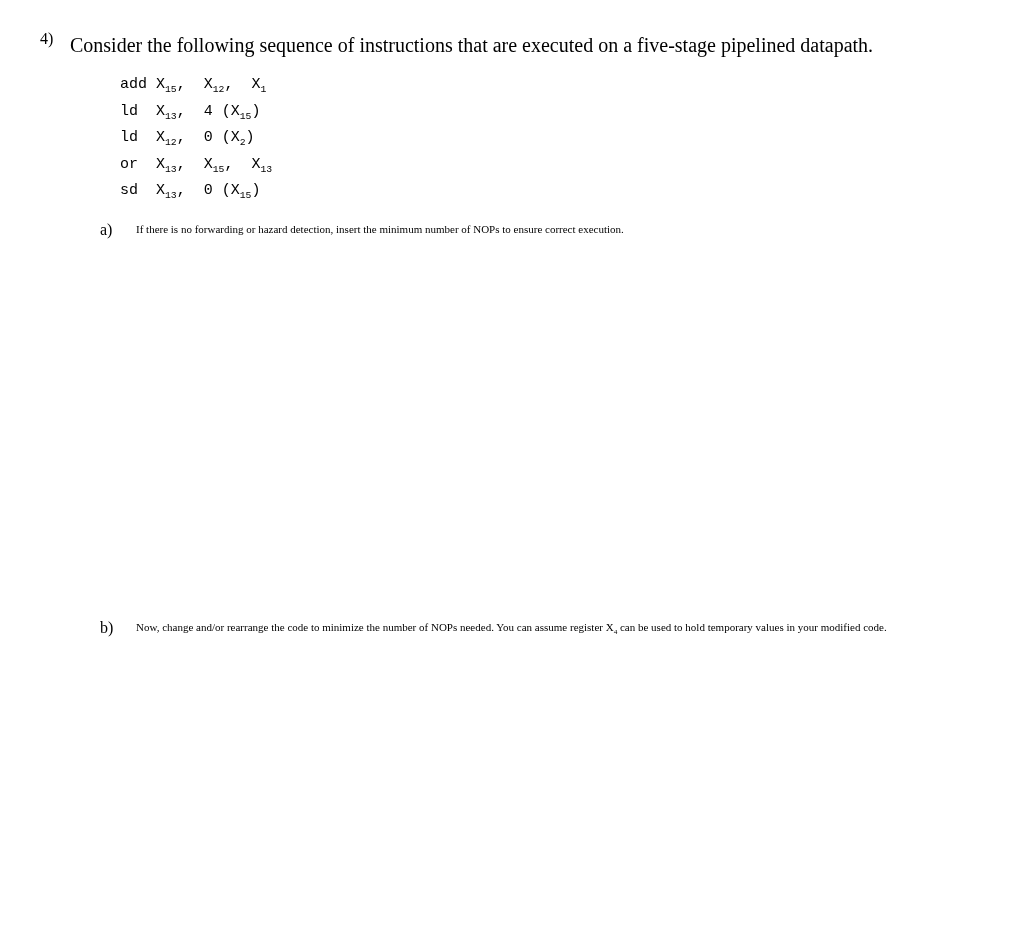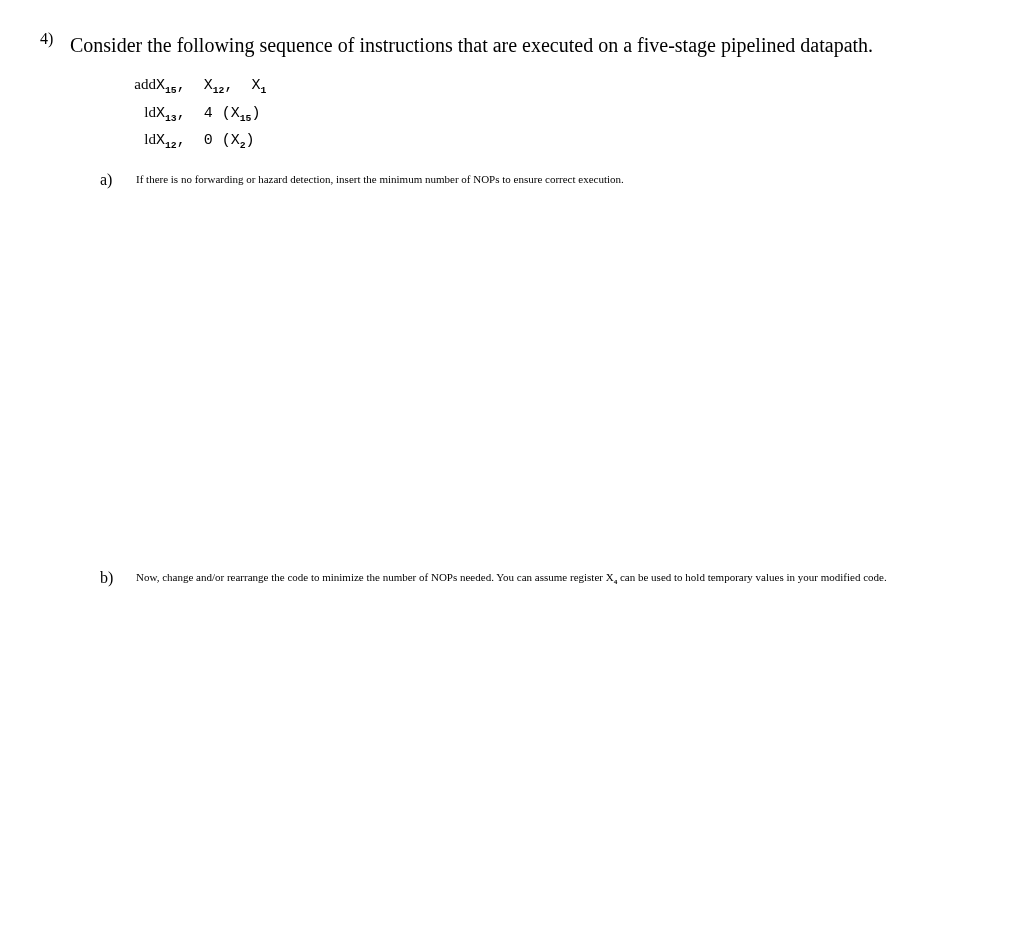--- a/index.html
+++ b/index.html
@@ -50,32 +50,30 @@
 
     .instr-line {
       display: flex;
       align-items: baseline;
       gap: 0;
     }
 
     .instr-mnemonic {
       display: inline-block;
       width: 36px;
-      font-family: Liberation Serif, serif;
-      text-align: right;
+      font-family: Liberation Mono, monospace;
     }
 
     .instr-operands {
       font-family: "Courier New", Courier, monospace;
     }
 
     sub {
       font-size: 0.65em;
       vertical-align: sub;
-      font-weight: bold;
     }
 
     .sub-questions {
       margin-left: 60px;
       margin-top: 14px;
     }
 
     .sub-question {
       display: flex;
       align-items: flex-start;
@@ -118,21 +116,29 @@
     <div class="instr-line">
       <span class="instr-mnemonic">ld</span>
       <span class="instr-operands">X<sub>13</sub>,&nbsp; 4 (X<sub>15</sub>)</span>
     </div>
 
     <div class="instr-line">
       <span class="instr-mnemonic">ld</span>
       <span class="instr-operands">X<sub>12</sub>,&nbsp; 0 (X<sub>2</sub>)</span>
     </div>
 
+    <div class="instr-line">
+      <span class="instr-mnemonic">or</span>
+      <span class="instr-operands">X<sub>13</sub>,&nbsp; X<sub>15</sub>,&nbsp; X<sub>13</sub></span>
+    </div>
 
+    <div class="instr-line">
+      <span class="instr-mnemonic">sd</span>
+      <span class="instr-operands">X<sub>13</sub>,&nbsp; 0 (X<sub>15</sub>)</span>
+    </div>
 
   </div>
 
   <div class="sub-questions">
 
     <div class="sub-question">
       <span class="sub-label">a)</span>
       <span class="sub-text">If there is no forwarding or hazard detection, insert the minimum number of NOPs to ensure correct execution.</span>
     </div>
 

